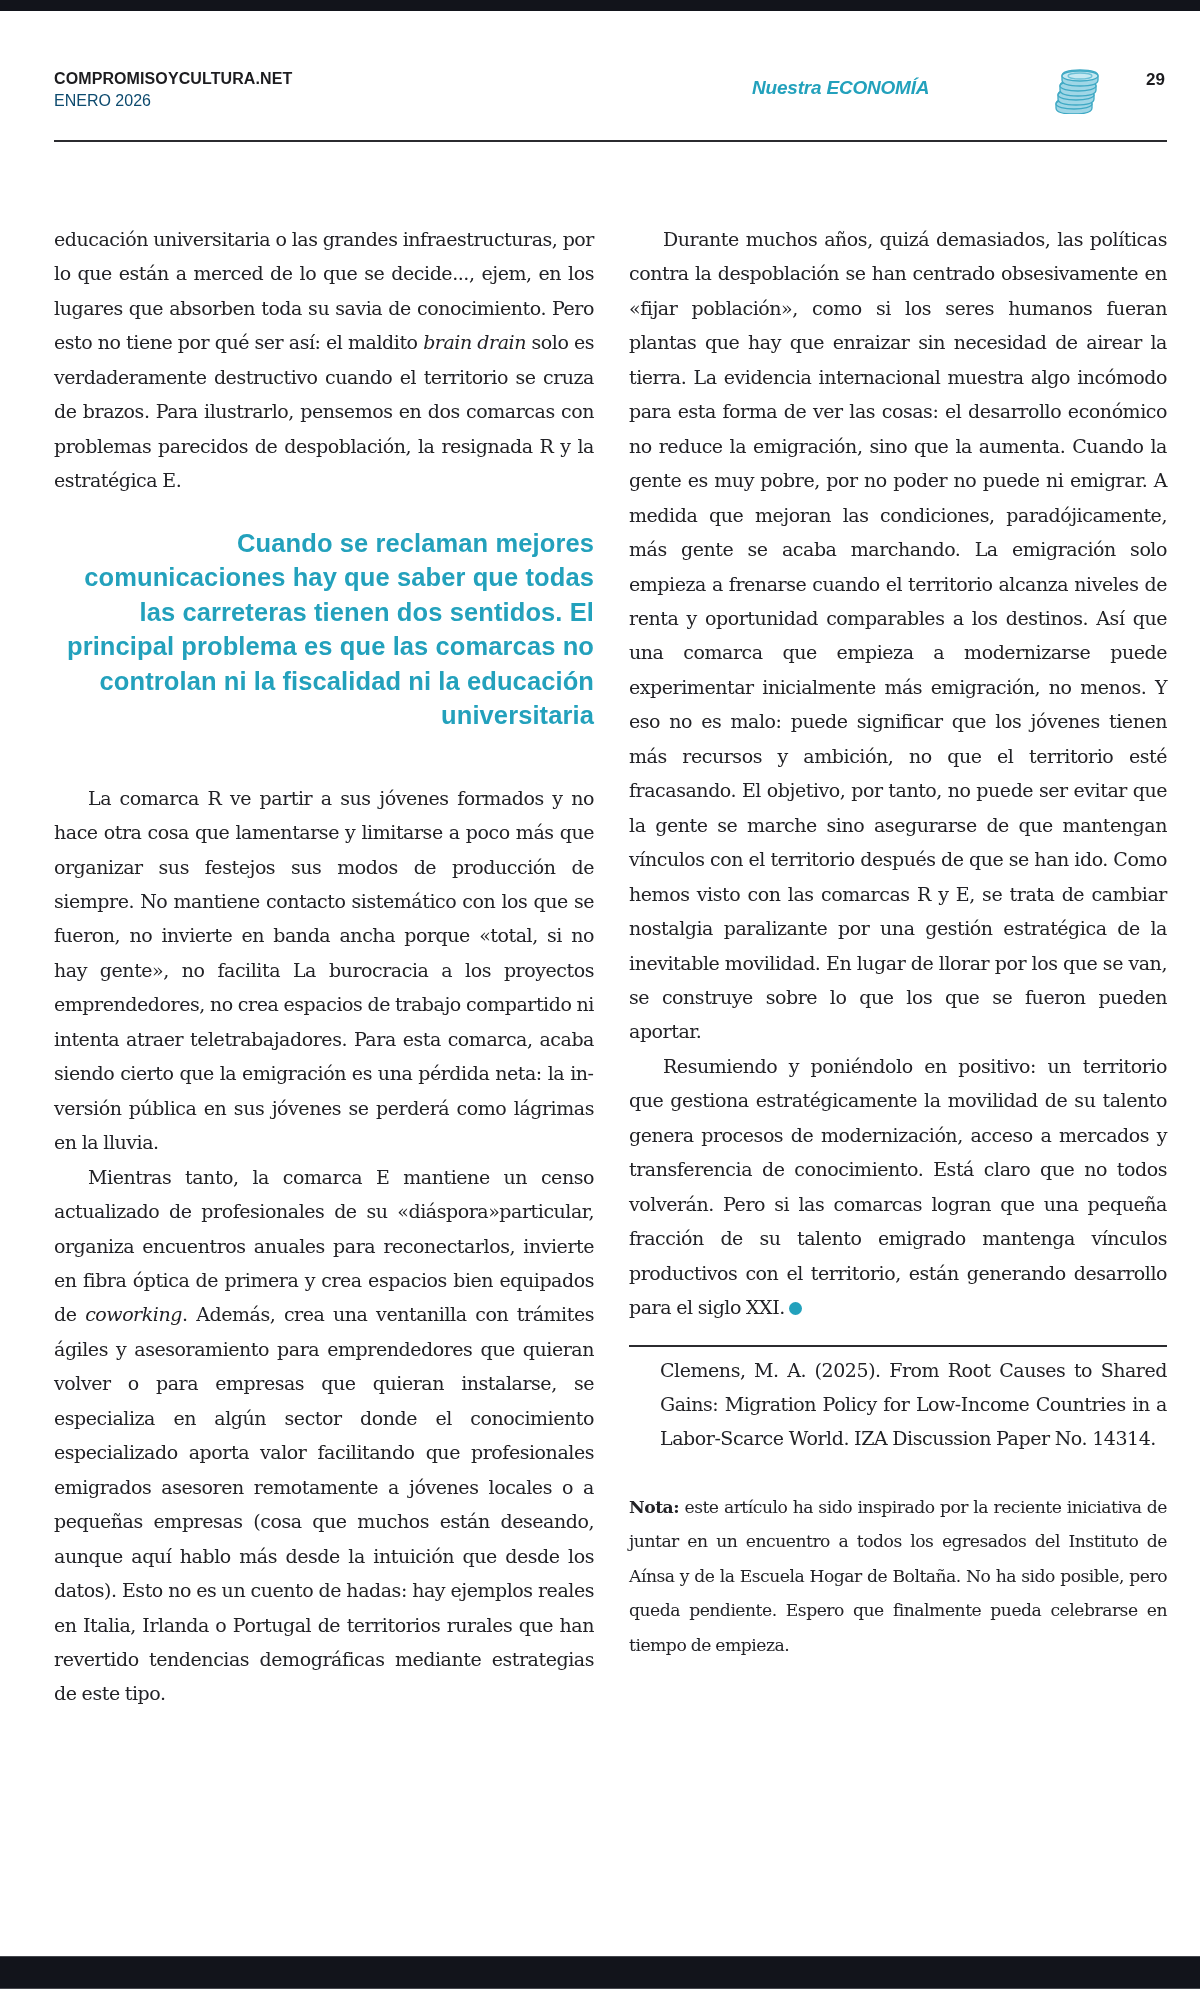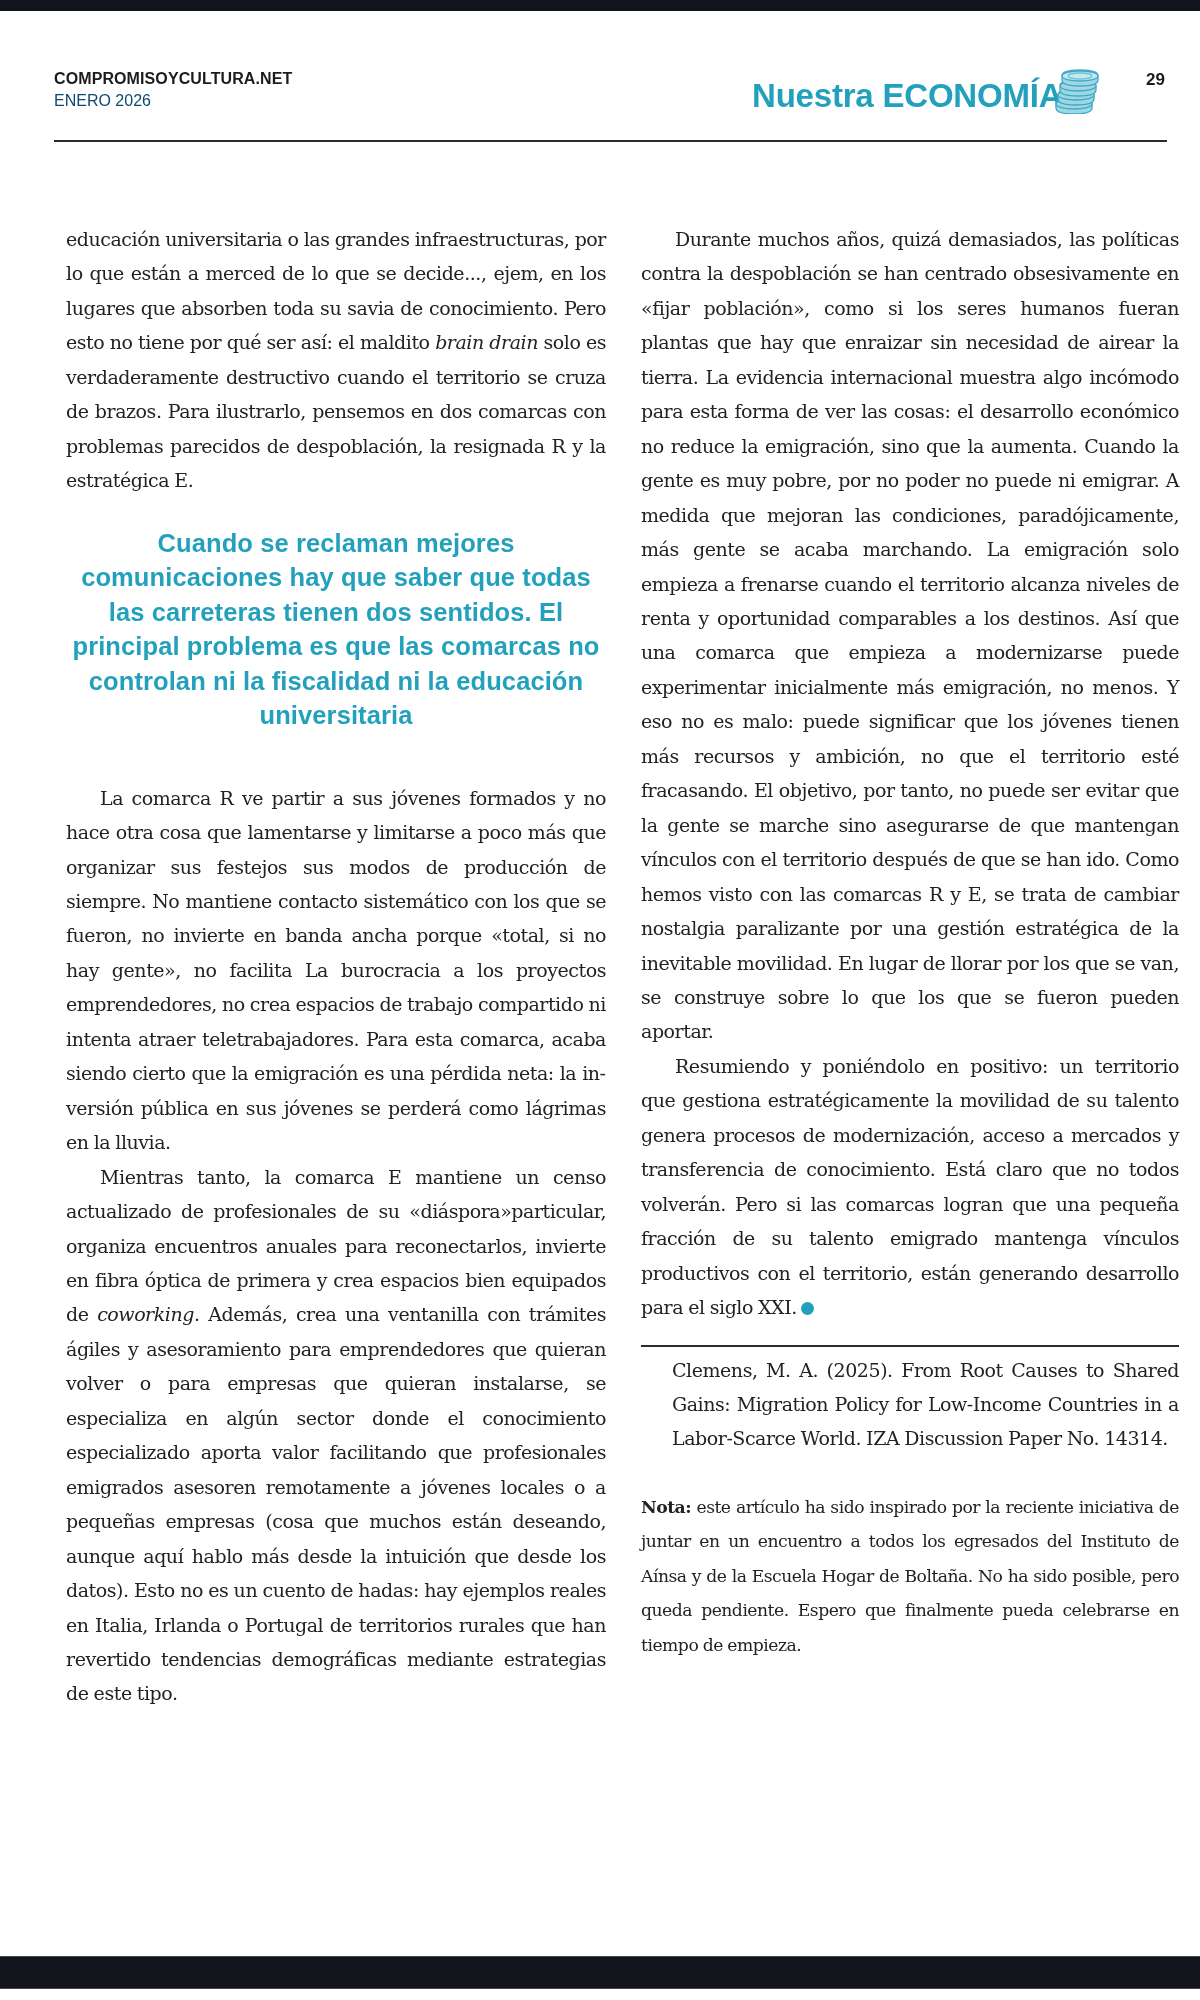--- a/index.html
+++ b/index.html
@@ -29,23 +29,24 @@
       color: #1c1c1f;
     }
     .issue-date {
       position: absolute; left: 54px; top: 92px;
       font-family: "Liberation Sans", sans-serif;
       font-size: 16px; color: #0c4a6e;
     }
     .section-title {
       position: absolute; left: 752px; top: 77px;
       font-family: "Liberation Sans", sans-serif;
-      font-weight: bold; font-size: 33px; color: #23a1bc;
+      font-weight: bold; font-size: 19px; color: #23a1bc;
       letter-spacing: -0.2px;
       white-space: nowrap;
+      font-style: italic;
     }
     .coins-icon {
       position: absolute; left: 1050px; top: 66px; width: 52px; height: 48px;
     }
     .page-number {
       position: absolute; left: 1146px; top: 70px;
       font-family: "Liberation Sans", sans-serif;
       font-weight: bold; font-size: 17px; color: #1c1c1f;
     }
     .header-rule {
@@ -55,34 +56,33 @@
     .col {
       position: absolute; top: 222px;
       font-family: "DejaVu Serif", serif;
       font-size: 19px;
       line-height: 34.45px;
       text-align: justify;
       hyphens: manual;
       color: #222226;
       letter-spacing: -0.45px;
       word-spacing: -0.5px;
-      margin-left: 12px;
     }
     .col-left { left: 54px; width: 540px; }
     .col-right { left: 629px; width: 538px; }
     .col p { margin: 0; }
     .indent { text-indent: 34px; }
     .pull-quote {
       margin: 28px 0 48px 0 !important;
       font-family: "Liberation Sans", sans-serif;
       font-weight: bold;
       font-size: 25.5px;
       line-height: 34.5px;
       color: #23a1bc;
-      text-align: center;
+      text-align: right;
       letter-spacing: 0.1px;
       word-spacing: 0;
     }
     em { font-style: italic; }
     .end-dot {
       display: inline-block; width: 13px; height: 13px; border-radius: 50%;
       background: #23a1bc; margin-left: 4px; vertical-align: -1px;
     }
     .ref-rule {
       height: 2px; background: #2b2b2f; margin: 20px 0 6px 0;

